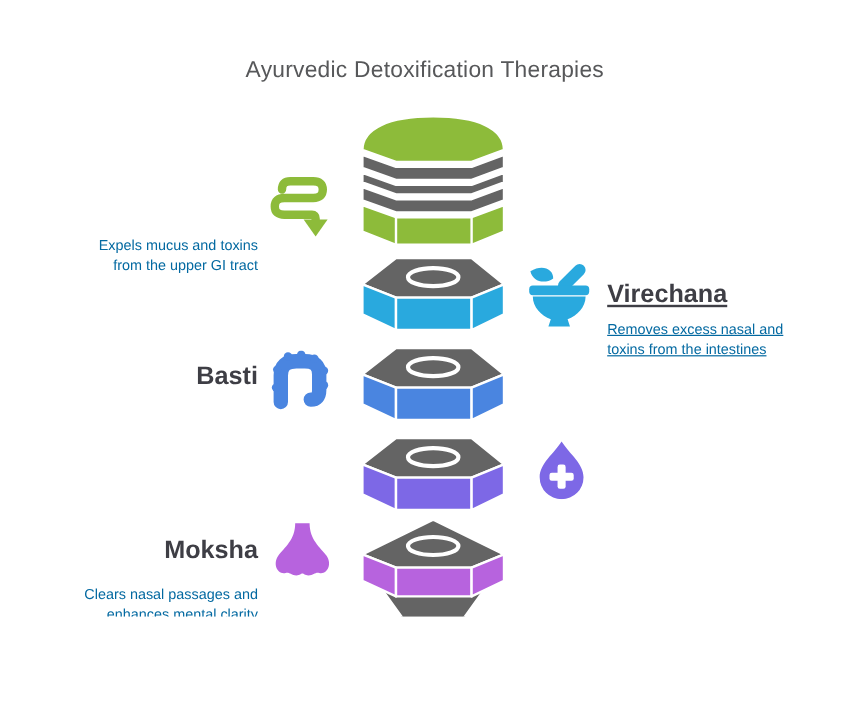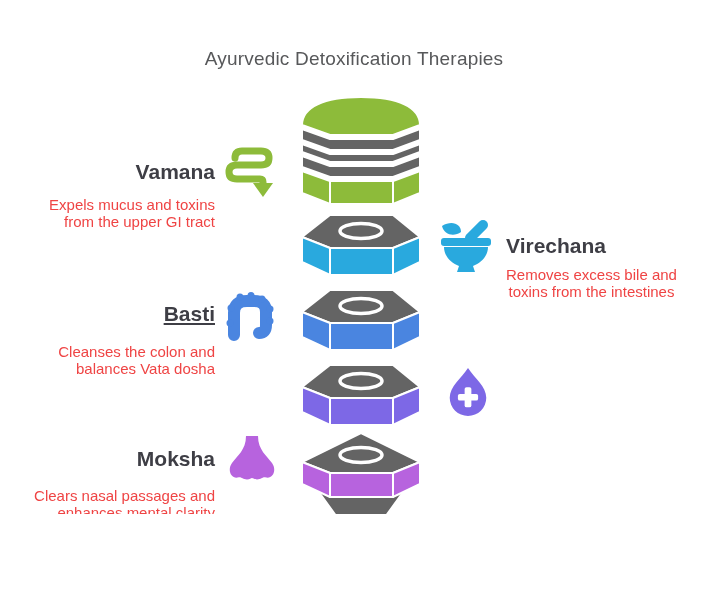--- a/index.html
+++ b/index.html
@@ -11,25 +11,25 @@
     position:absolute;left:0;right:0;top:48px;margin:0;
     text-align:center;font-size:19px;font-weight:400;color:#57585a;
     letter-spacing:.2px;
   }
   .abs{position:absolute;}
   .item-title{
     position:absolute;font-size:21px;font-weight:700;color:#3e3e45;
     white-space:nowrap;line-height:24px;
   }
   .item-desc{
-    position:absolute;font-size:15px;color:#ef4444;line-height:17px;
+    position:absolute;font-size:12px;color:#0369a1;line-height:17px;
     white-space:pre-line;
   }
   .t-right{text-align:right;}
-  .t-left{text-align:center;}
+  .t-left{text-align:left;text-decoration:underline;}
   .iicon{position:absolute;display:block;line-height:0;}
 </style>
 </head>
 <body>
 
 <div class="stage">
 
   <h1 class="title">Ayurvedic Detoxification Therapies</h1>
 
   <svg class="abs" style="left:290px;top:93px;" width="144" height="467" viewBox="0 0 144 467">
@@ -78,59 +78,56 @@
       <ellipse cx="71" cy="362" rx="21" ry="7.5" fill="none" stroke="#fff" stroke-width="3.5"></ellipse>
     </g>
   </svg>
 
   <span class="iicon" style="left:223px;top:145px;">
     <svg width="54" height="56" viewBox="0 0 54 56">
       <path d="M 12 13 Q 12 6 19 6 L 38 6 Q 46 6 46 13 Q 46 20 38 20 L 14 20 Q 6 20 6 27 Q 6 34 14 34 L 37 34 Q 40 34 40 37 L 40 39" fill="none" stroke="#8dbb3a" stroke-width="7" stroke-linecap="round" stroke-linejoin="round"></path>
       <path d="M 30 38 L 50 38 L 40 52 Z" fill="#8dbb3a"></path>
     </svg>
   </span>
-  <div class="item-title t-right" style="top:160px;right:493px;">Vamana</div>
   <div class="item-desc t-right" style="top:196px;right:493px;">Expels mucus and toxins
 from the upper GI tract</div>
 
   <span class="iicon" style="left:226px;top:292px;">
     <svg width="48" height="50" viewBox="0 0 48 50">
       <path d="M 8 43 L 8 21 Q 8 9 21 9 L 28 9 Q 40 9 40 20 L 40 33 Q 40 41 33 41" fill="none" stroke="#4a85e0" stroke-width="12" stroke-linecap="round" stroke-linejoin="round"></path>
       <circle cx="4" cy="31" r="3.5" fill="#4a85e0"></circle>
       <circle cx="5" cy="16" r="3.5" fill="#4a85e0"></circle>
       <circle cx="14" cy="5" r="3.5" fill="#4a85e0"></circle>
       <circle cx="25" cy="3.5" r="3.5" fill="#4a85e0"></circle>
       <circle cx="36" cy="7" r="3.5" fill="#4a85e0"></circle>
       <circle cx="44" cy="17" r="3.5" fill="#4a85e0"></circle>
       <circle cx="44" cy="29" r="3.5" fill="#4a85e0"></circle>
     </svg>
   </span>
-  <div class="item-title t-right" style="top:302px;right:493px;text-decoration:underline;">Basti</div>
-  <div class="item-desc t-right" style="top:343px;right:493px;">Cleanses the colon and
-balances Vata dosha</div>
+  <div class="item-title t-right" style="top:302px;right:493px;">Basti</div>
 
   <span class="iicon" style="left:227px;top:434px;">
     <svg width="50" height="52" viewBox="0 0 50 52">
       <path d="M 19 2 L 31 2 C 31 16 40 22 45 29 C 50 36 46 45 39 43.5 C 35.5 42.7 34.5 45.5 30 45.5 C 27 45.5 26.2 44 25 44 C 23.8 44 23 45.5 20 45.5 C 15.5 45.5 14.5 42.7 11 43.5 C 4 45 0 36 5 29 C 10 22 19 16 19 2 Z" fill="#b763de"></path>
     </svg>
   </span>
   <div class="item-title t-right" style="top:447px;right:493px;">Moksha</div>
   <div class="item-desc t-right" style="top:487px;right:493px;">Clears nasal passages and
 enhances mental clarity</div>
 
   <span class="iicon" style="left:439px;top:219px;">
     <svg width="54" height="56" viewBox="0 0 54 56">
       <path d="M 3 7 C 13 1 22 5 22 13 C 15 18 5 16 3 7 Z" fill="#29a9de"></path>
       <line x1="44" y1="6" x2="31" y2="19" stroke="#29a9de" stroke-width="10" stroke-linecap="round"></line>
       <rect x="2" y="19" width="50" height="8" rx="3" fill="#29a9de"></rect>
       <path d="M 5 28 L 49 28 C 49 37 42 44 34 47 L 36 53 L 18 53 L 20 47 C 12 44 5 37 5 28 Z" fill="#29a9de"></path>
     </svg>
   </span>
   <div class="item-title t-left" style="top:234px;left:506px;">Virechana</div>
-  <div class="item-desc t-left" style="top:266px;left:506px;">Removes excess bile and
+  <div class="item-desc t-left" style="top:266px;left:506px;">Removes excess nasal and
 toxins from the intestines</div>
 
   <span class="iicon" style="left:447px;top:366px;">
     <svg width="42" height="50" viewBox="0 0 42 52">
       <path d="M 21 2 C 28 13 40 21 40 33 A 19 19 0 1 1 2 33 C 2 21 14 13 21 2 Z" fill="#7d68e6"></path>
       <rect x="17.5" y="22" width="7" height="21" rx="2" fill="#fff"></rect>
       <rect x="10.5" y="29" width="21" height="7" rx="2" fill="#fff"></rect>
     </svg>
   </span>
 

